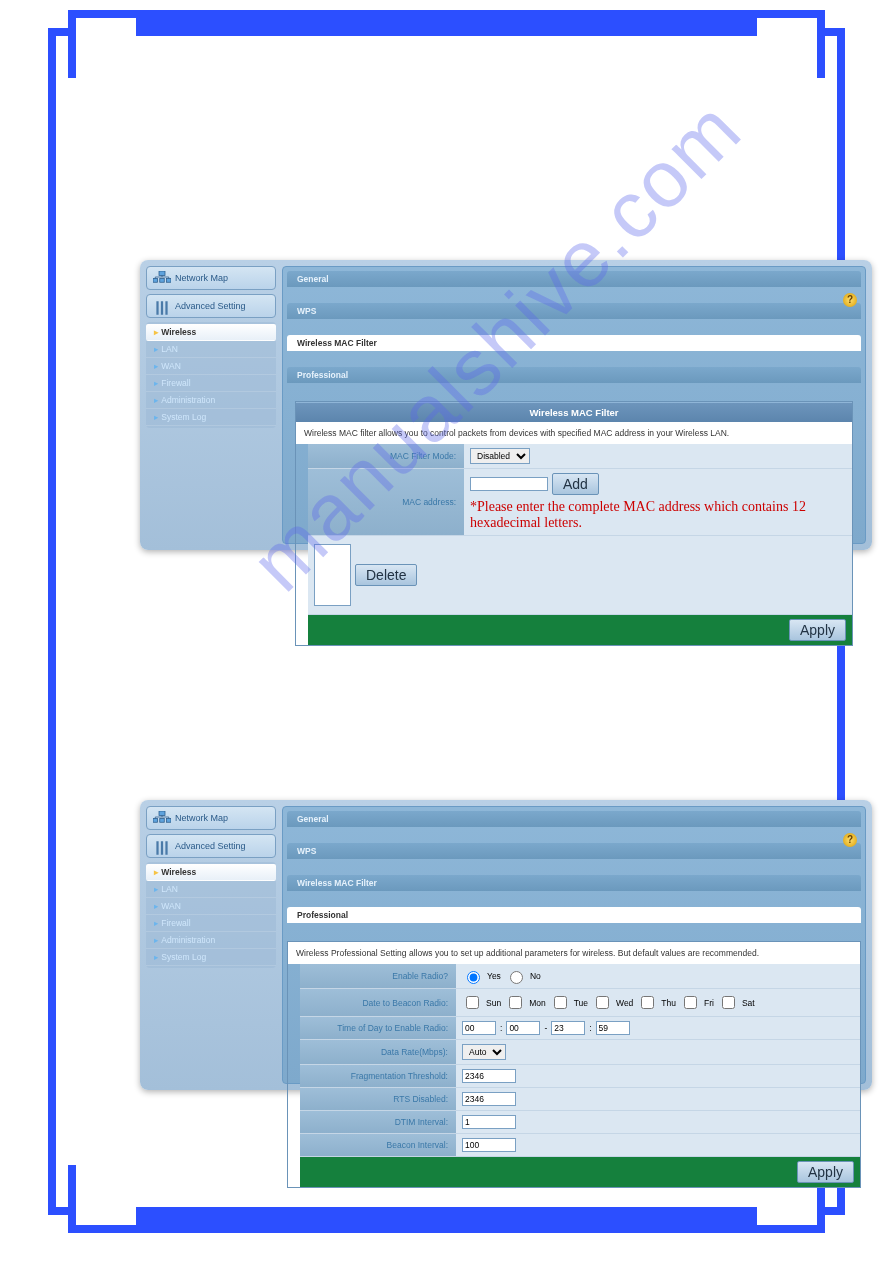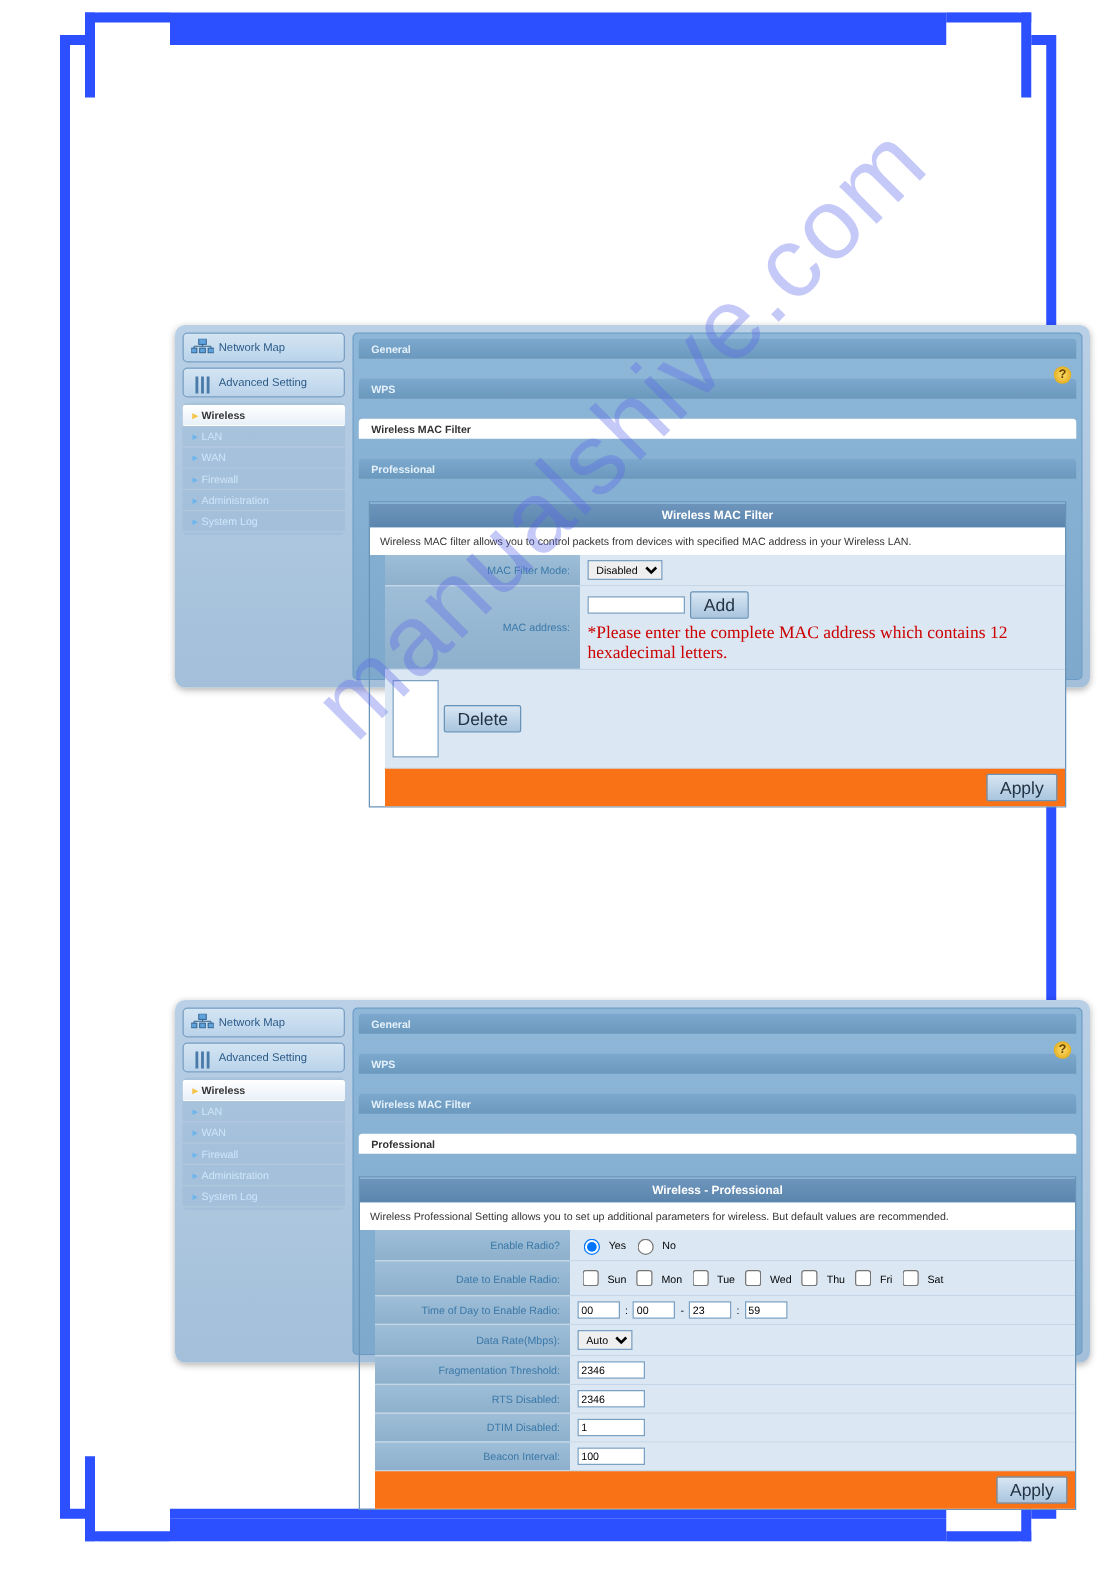--- a/index.html
+++ b/index.html
@@ -39,21 +39,21 @@
   .form-area { background:#dde9f4;margin-left:12px; }
   .form-row { display:flex; border-bottom:1px solid #c5d6e6; }
   .form-row .lbl { width:140px; text-align:right; padding:4px 8px; font-size:8.5px; color:#3a78a8; background:linear-gradient(#9ebed8,#8db0cc); display:flex; align-items:center; justify-content:flex-end; }
   .form-row .val { flex:1; padding:4px 6px; font-size:8.5px; background:#dbe7f2; display:flex; align-items:center; gap:4px; flex-wrap:wrap; }
   .form-row .val .err { color:#c00; font-size:14px;font-family:Liberation Serif, serif; }
   select, input[type=text] { font-size:8.5px; padding:1px 2px; border:1px solid #7aa0c3; }
   input[type=text].w40 { width:28px; }
   input[type=text].w60 { width:48px; }
   input[type=text].w80 { width:72px; }
   .btn { background:linear-gradient(#d8e6f3,#a9c5de); border:1px solid #6a93b8; border-radius:2px; font-size:14px; padding:2px 10px; cursor:pointer; color:#234; }
-  .apply-row { text-align:right; padding:4px 6px; background:#f97316; }
+  .apply-row { text-align:right; padding:4px 6px; background:#15803d; }
   .listbox { width:35px; height:60px; background:#fff; border:1px solid #7aa0c3; }
 
   .form-row.tall .lbl, .form-row.tall .val { min-height:70px; }
 
   .inner-wrap { margin:18px 12px 8px 12px; border:1px solid #6a93b8; }
   .inner-wrap.thin { margin:18px 4px 4px 4px; }
 
 </style>
 </head>
 <body>
@@ -169,34 +169,33 @@
     </div>
     <div class="content">
       <div class="tabs">
         <div class="tab">General</div>
         <div class="tab">WPS</div>
         <div class="tab">Wireless MAC Filter</div>
         <div class="tab active">Professional</div>
       </div>
       <div class="help">?</div>
       <div class="inner-wrap thin">
-        <div class="section-title">Wireless - Professional</div>
         <div class="section-desc">Wireless Professional Setting allows you to set up additional parameters for wireless. But default values are recommended.</div>
         <div class="form-area">
           <div class="form-row">
             <div class="lbl">Enable Radio?</div>
             <div class="val">
               <input type="radio" checked="" style="">
                 <span>Yes</span>
               <input type="radio" style="">
                 <span>No</span>
             </div>
           </div>
           <div class="form-row">
-            <div class="lbl">Date to Enable Radio:</div>
+            <div class="lbl">Date to Beacon Radio:</div>
             <div class="val">
               <input type="checkbox" style="">
                 <span>Sun</span>
               <input type="checkbox" style="">
                 <span>Mon</span>
               <input type="checkbox" style="">
                 <span>Tue</span>
               <input type="checkbox" style="">
                 <span>Wed</span>
               <input type="checkbox" style="">
@@ -228,21 +227,21 @@
                 <input type="text" class="w60" value="2346" style="">
               </div>
           </div>
           <div class="form-row">
             <div class="lbl">RTS Disabled:</div>
             <div class="val">
                 <input type="text" class="w60" value="2346" style="">
               </div>
           </div>
           <div class="form-row">
-            <div class="lbl">DTIM Disabled:</div>
+            <div class="lbl">DTIM Interval:</div>
             <div class="val">
                 <input type="text" class="w60" value="1" style="">
               </div>
           </div>
           <div class="form-row">
             <div class="lbl">Beacon Interval:</div>
             <div class="val">
                 <input type="text" class="w60" value="100" style="">
               </div>
           </div>

